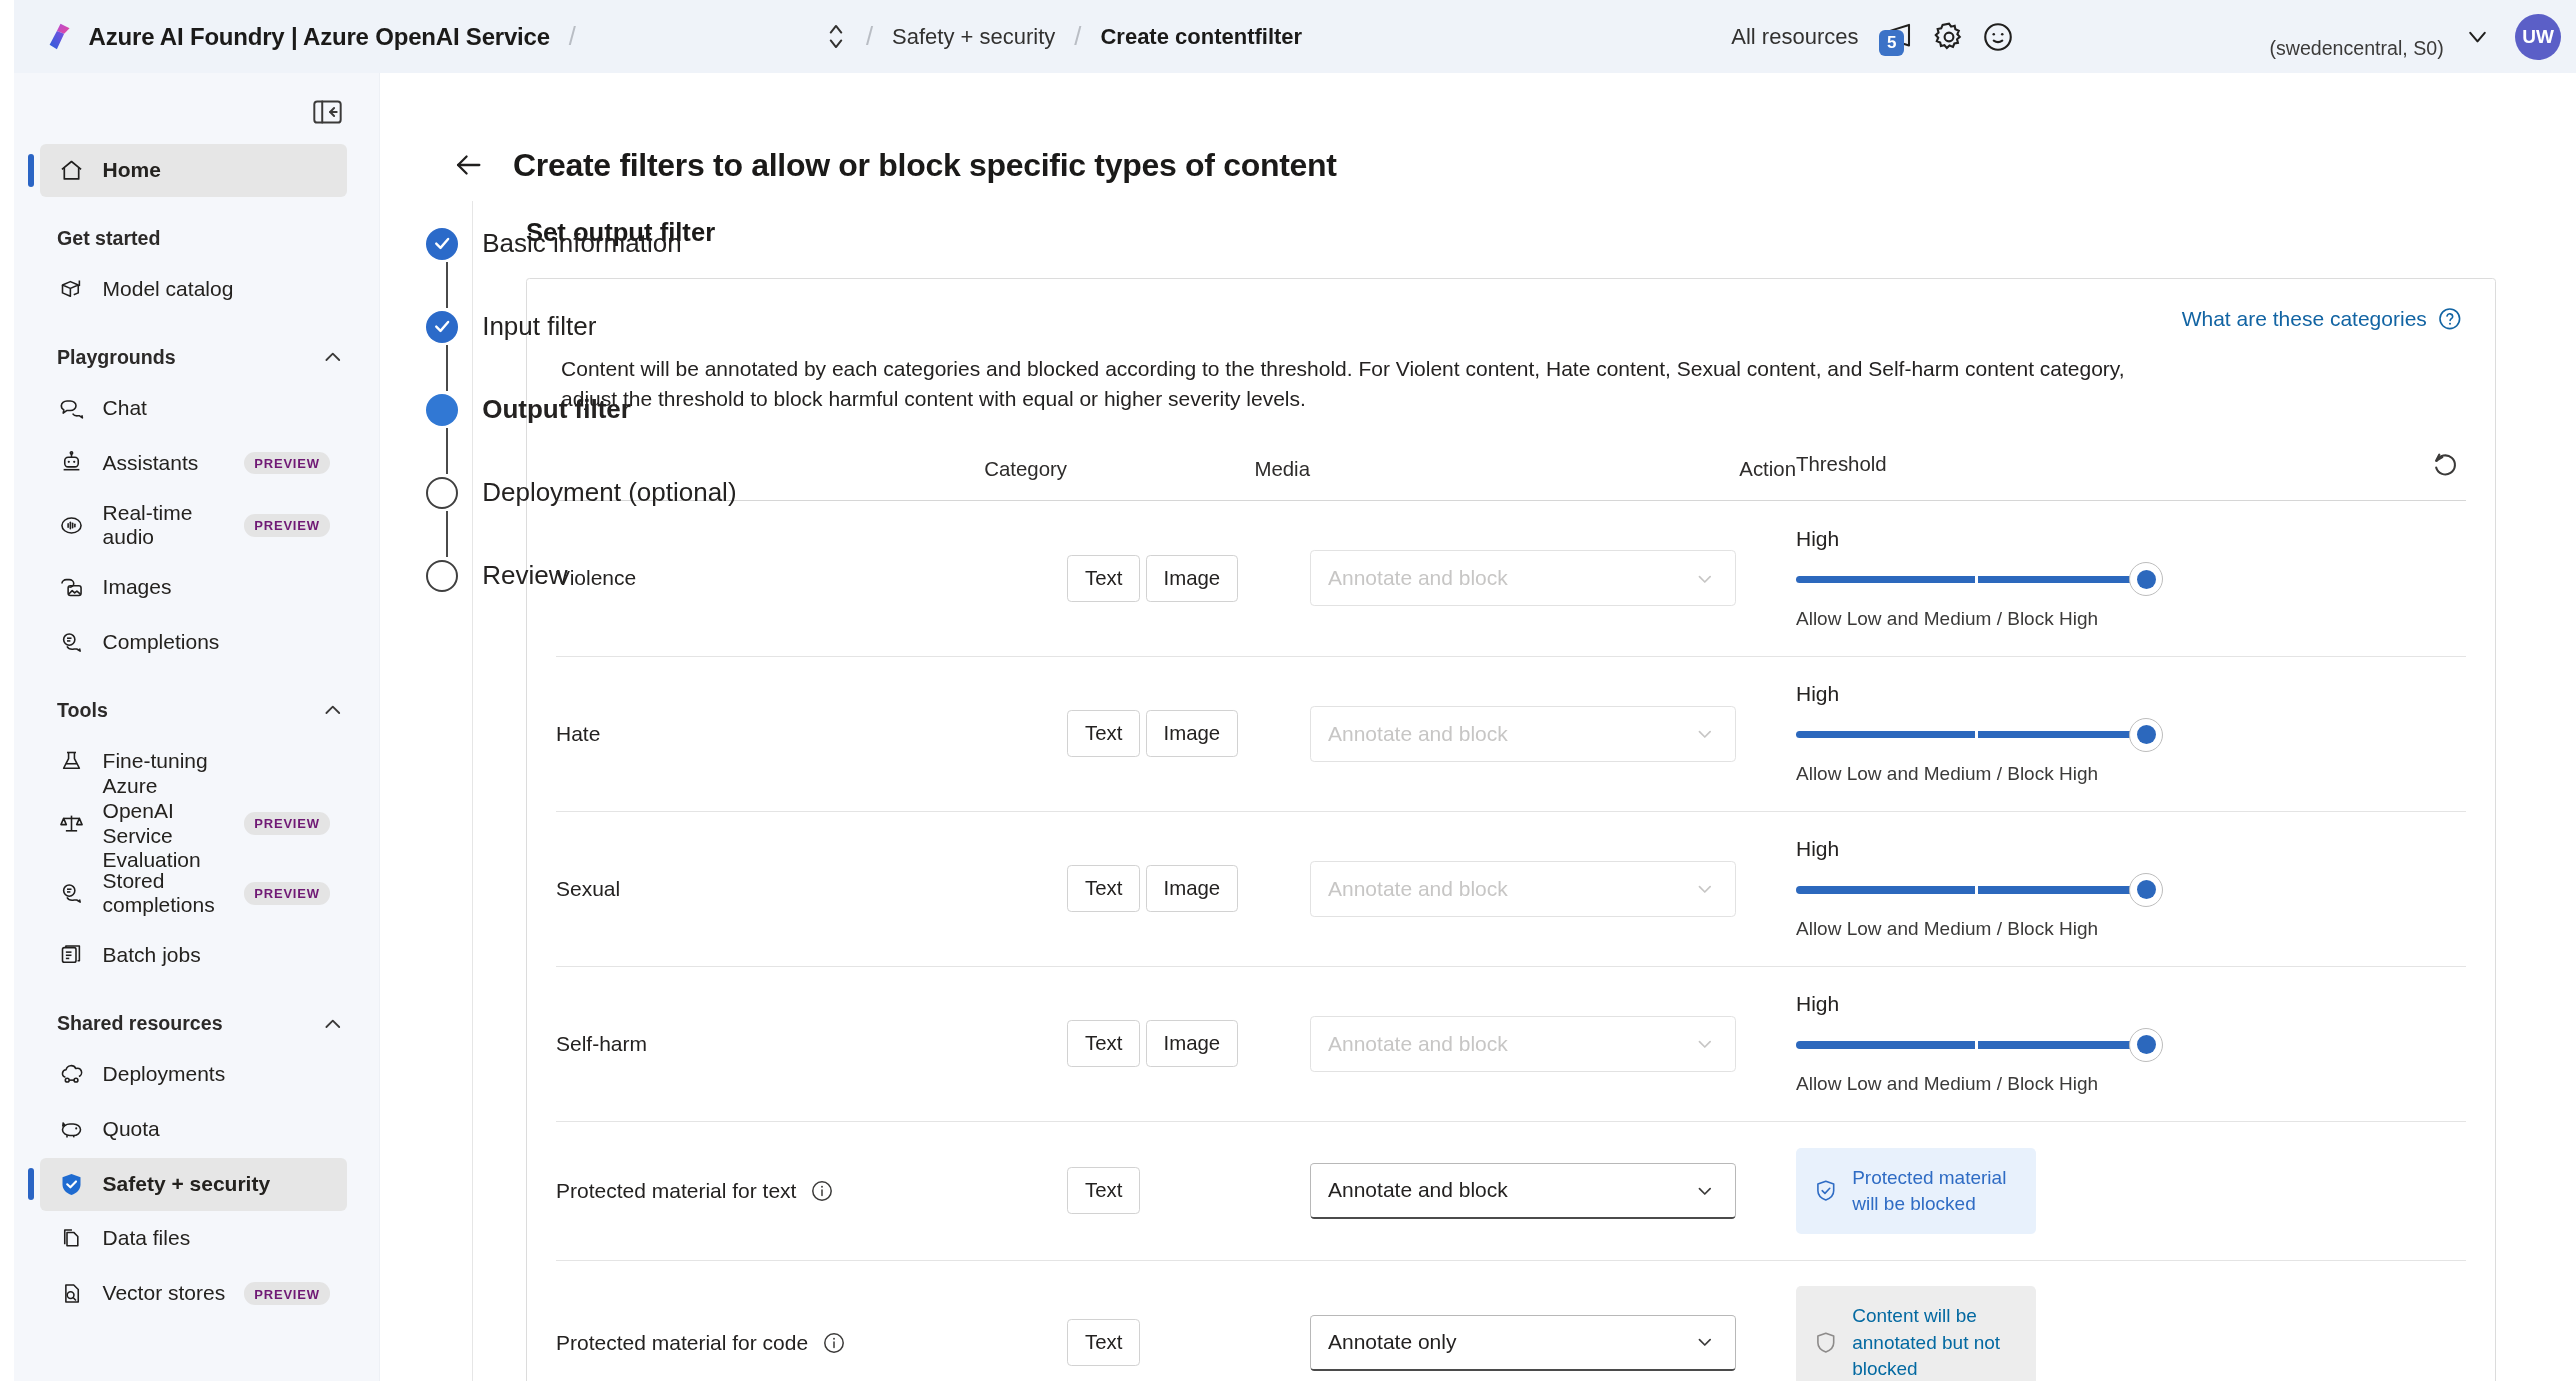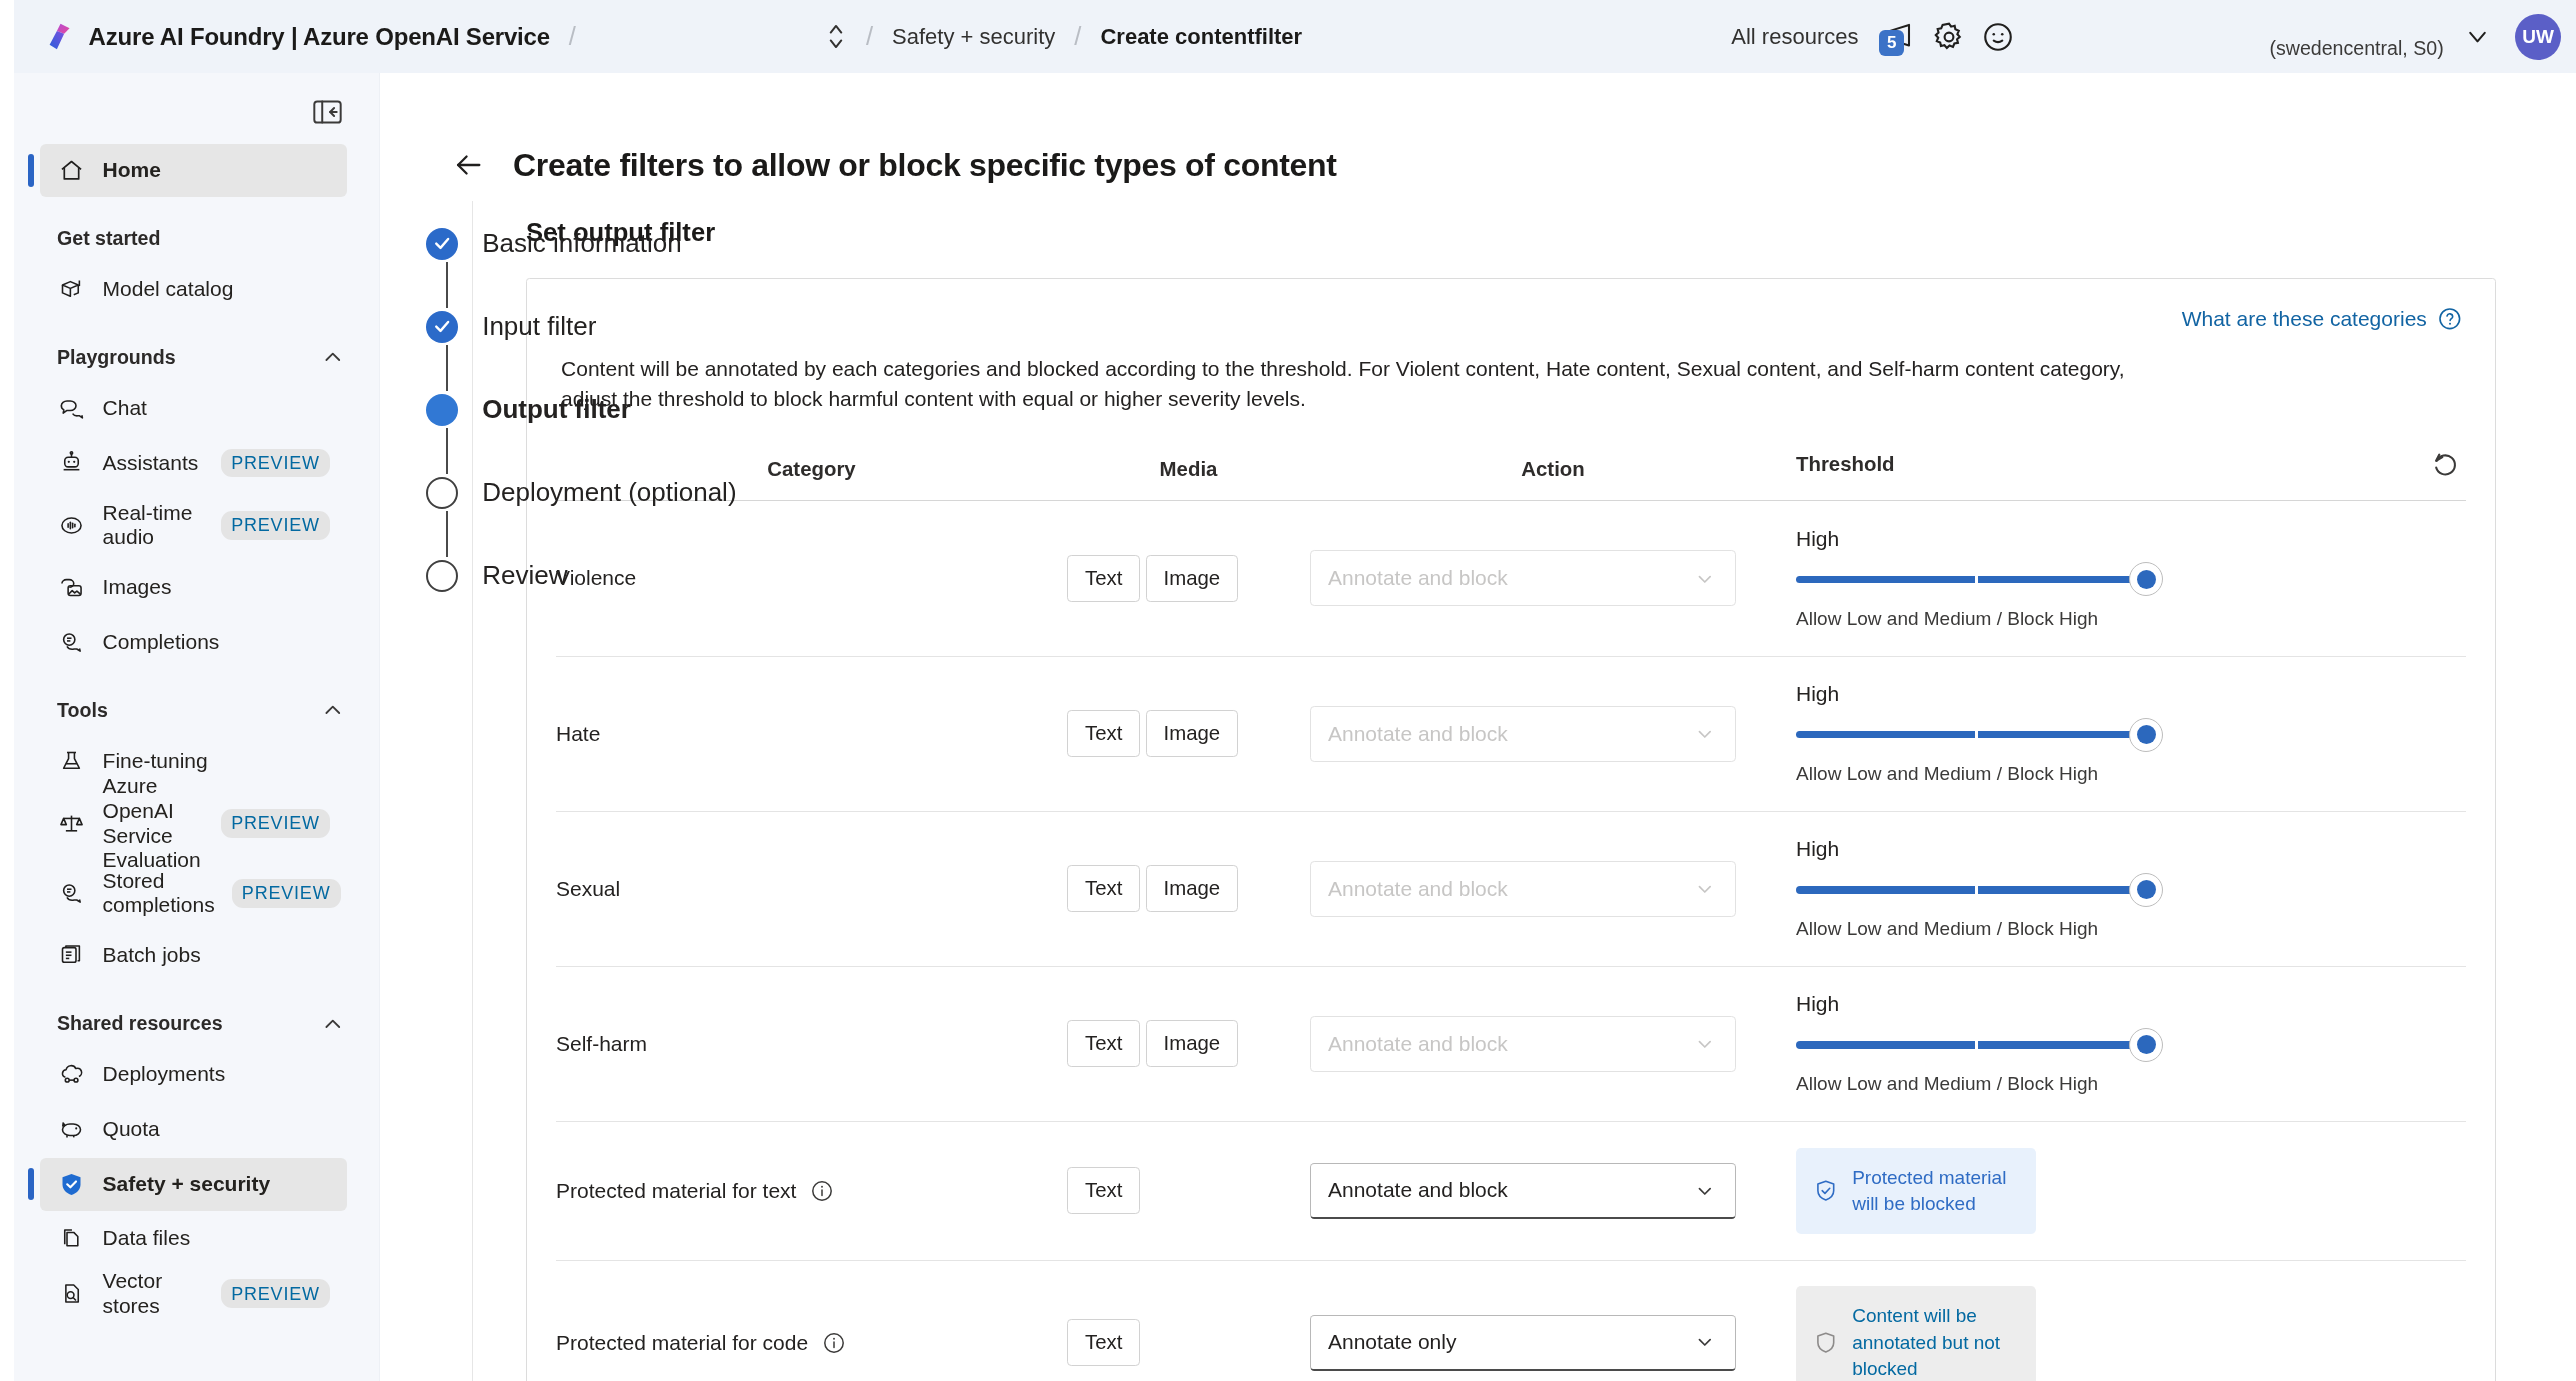--- a/index.html
+++ b/index.html
@@ -70,22 +70,22 @@
   .nav-item.tall { height: 68px; }
   .nav-item.active { background: #e6e6e6; }
   .nav-item.active::before {
     content: ""; position: absolute; left: -12px; top: 10.2px; bottom: 10.2px;
     width: 6px; border-radius: 3.4px; background: #2a64c4;
   }
   .nav-ico { width: 29px; flex: 0 0 29px; display: flex; align-items: center; justify-content: center; }
   .nav-label { font-size: 21px; color: #24221f; line-height: 1.18; flex: 1; }
   .nav-item.active .nav-label { font-weight: 600; }
   .pill {
-    font-size: 18px; font-weight: 400; letter-spacing: 0.8px;
-    background: #e4e4e4; color: #0369a1;
+    font-size: 13px; font-weight: 700; letter-spacing: 0.8px;
+    background: #e4e4e4; color: #701a75;
     border-radius: 11px; padding: 4.3px 10.2px 3.4px; white-space: nowrap;
     margin-left: auto;
   }
   .sect-head {
     display: flex; align-items: center;
     margin: 22px 32px 5.1px 43px; height: 37px;
   }
   .sect-title { font-size: 19.6px; font-weight: 700; color: #2c2a29; flex: 1; }
   .sect-chev { width: 29px; display: flex; align-items: center; justify-content: center; }
 
@@ -117,21 +117,21 @@
     border: 0.9px solid #dcdcdc; border-radius: 3.4px;
     background: #fff; padding: 22px 29px 0 29px;
     height: 1141px; overflow: hidden;
   }
   .cat-link-row { display: flex; justify-content: flex-end; padding: 5.1px 3.4px 22px 0; }
   .cat-link { display: inline-flex; align-items: center; gap: 10.2px; color: #1264a3; font-size: 21px; }
   .card-desc { font-size: 21px; line-height: 1.42; color: #242221; padding: 0 6.8px 0 5.1px; margin-bottom: 34px; max-width: 1601px; }
 
   table.grid { width: 100%; border-collapse: collapse; table-layout: fixed; }
   table.grid th {
-    text-align: center; font-size: 20.4px; font-weight: 700; color: #2e2c2b;
+    text-align: right; font-size: 20.4px; font-weight: 400; color: #2e2c2b;
     padding: 0 0 19px 0; vertical-align: bottom;
   }
   .th-threshold-wrap { display: flex; align-items: center; }
   .reset-btn { margin-left: auto; width: 41px; height: 34px; display: flex; align-items: center; justify-content: center; }
   table.grid td { border-top: 0.9px solid #e4e4e4; padding: 25.6px 0; vertical-align: middle; }
   table.grid tr:first-child td { border-top: 0.9px solid #d6d6d6; }
 
   .col-cat { width: 511px; }
   .col-media { width: 243px; }
   .col-action { width: 486px; }

